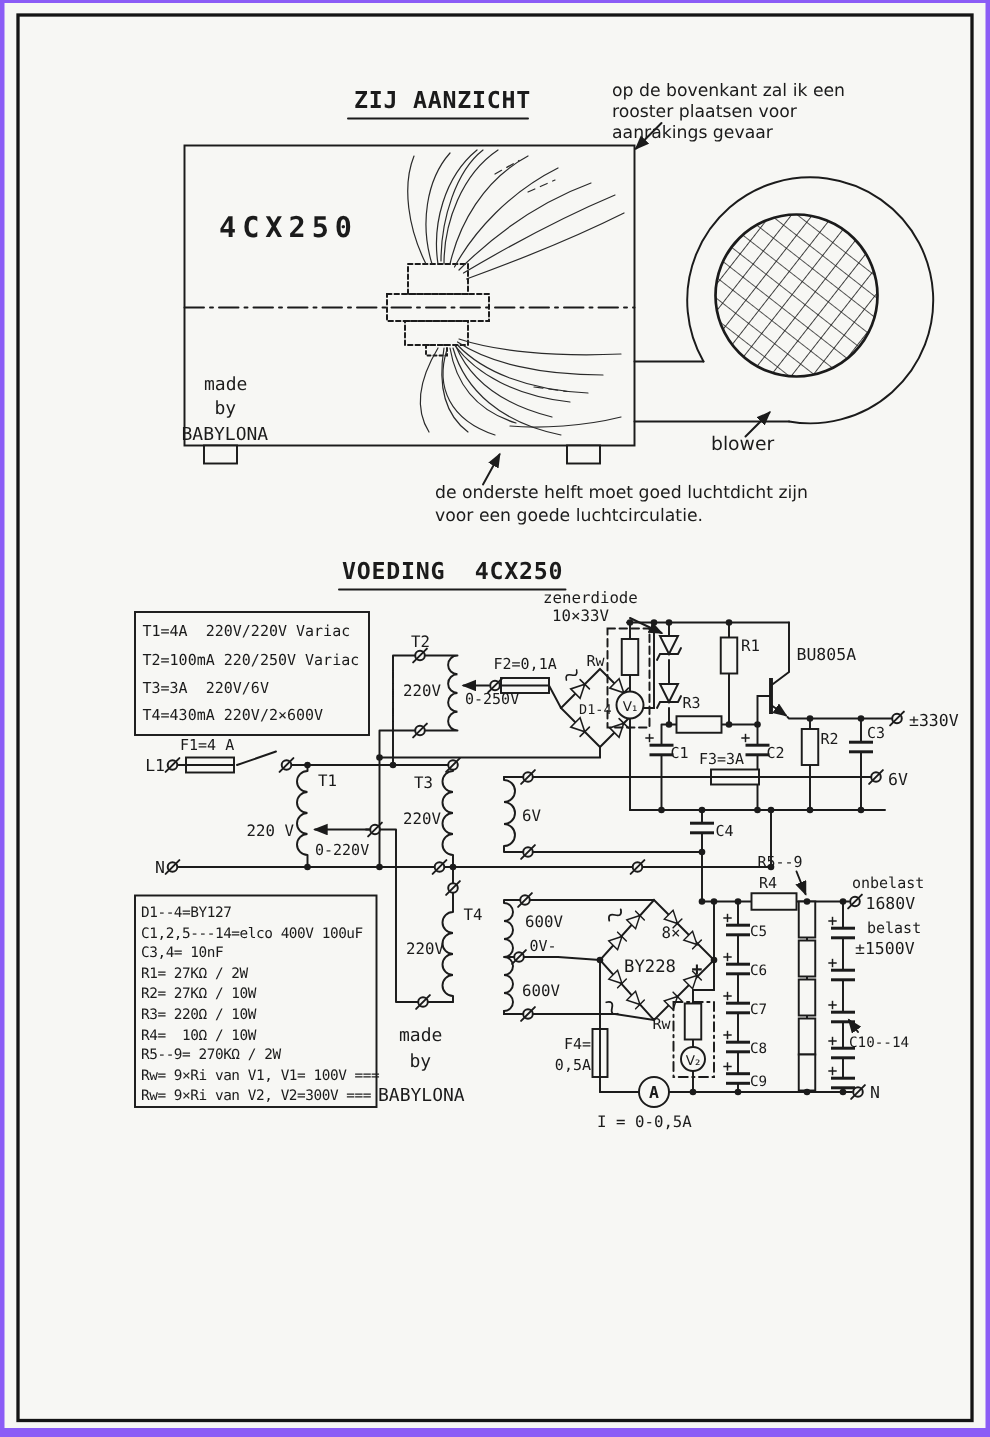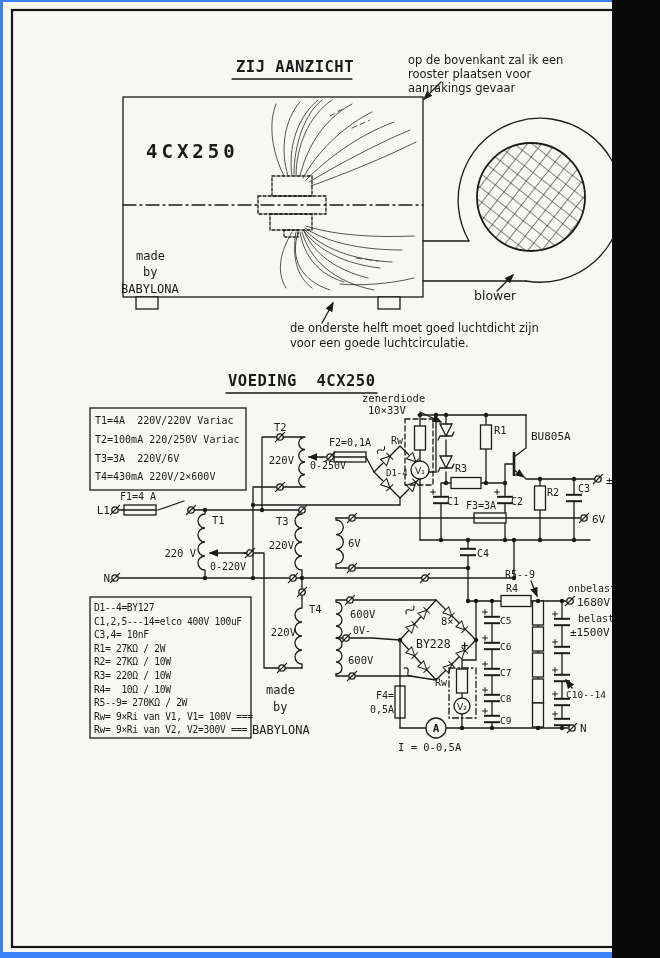--- a/index.html
+++ b/index.html
@@ -1,16 +1,16 @@
 <!DOCTYPE html>
 <html><head>
 <meta charset="utf-8">
 <style>
   body{margin:0;background:#0a0a0a;font-family:"DejaVu Sans",sans-serif}
-  .page{position:relative;width:612px;height:958px;background:#3b82f6;overflow:hidden}
+  .page{position:relative;width:660px;height:958px;background:#8b5cf6;overflow:hidden}
   .paper{position:absolute;left:3px;top:2px;width:654px;height:950px;background:#f7f7f4}
   svg{position:absolute;left:0;top:0;display:block}
   svg text{font-family:"DejaVu Sans Mono",monospace;fill:#1b1b1b;white-space:pre}
   .w{stroke:#1b1b1b;stroke-width:1.3;fill:none;stroke-linecap:round}
   .w2{stroke:#1b1b1b;stroke-width:2;fill:none}
   .thin{stroke:#2a2a2a;stroke-width:.8;fill:none;stroke-linecap:round}
   .fw{stroke:#1b1b1b;stroke-width:1.3;fill:#f7f7f4}
   .dot{fill:#1b1b1b;stroke:none}
   .hand{font-family:"DejaVu Sans",sans-serif}
   .f9{font-size:9px}.f95{font-size:9.5px}.f96{font-size:9.6px;letter-spacing:-.3px}

